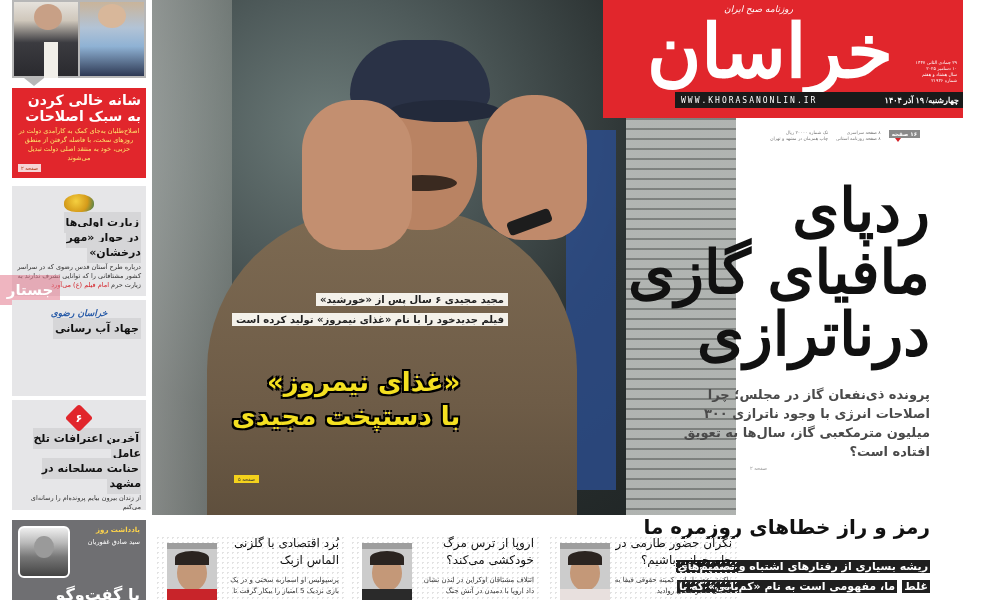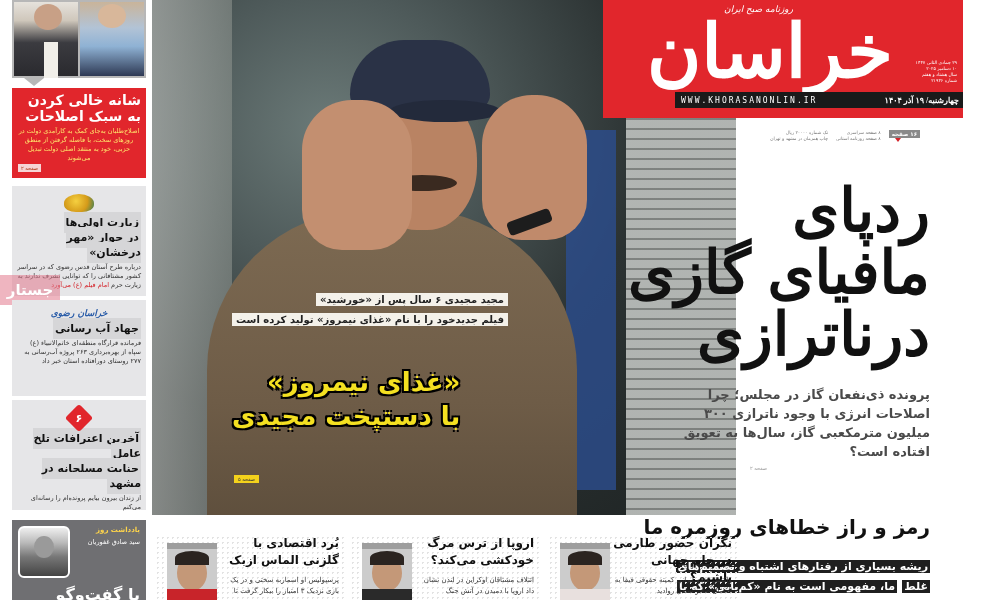--- a/index.html
+++ b/index.html
@@ -88,21 +88,21 @@
   .inverse-text div { display: inline; background: #1f1f1f; color: #fff; font-size: 11px; font-weight: bold; line-height: 17px; box-decoration-break: clone; -webkit-box-decoration-break: clone; padding: 0 2px; }
 
   .right-edge-strip { position: absolute; right: 0; top: 118px; width: 60px; height: 482px; background: #ffffff; }
 
   
   .teaser { position: absolute; top: 535px; width: 190px; height: 65px; background-image: radial-gradient(#e3e3e3 1px, transparent 1px); background-size: 5px 5px; }
   .teaser-photo { position: absolute; left: 12px; top: 8px; width: 50px; height: 60px; background: #ccc; border-top: 6px solid #9e9e9e; overflow: hidden; }
   .teaser-photo .face { position: absolute; left: 10px; top: 6px; width: 30px; height: 36px; border-radius: 50%; background: #c49878; }
   .teaser-photo .hair { position: absolute; left: 8px; top: 2px; width: 34px; height: 14px; border-radius: 50% 50% 0 0; background: #2b2420; }
   .teaser-photo .shirt { position: absolute; left: 0; top: 40px; width: 50px; height: 30px; }
-  .teaser-title { position: absolute; right: 6px; top: 0; font-size: 12px; font-weight: bold; line-height: 17px; color: #111; text-align: right; width: 120px; }
+  .teaser-title { position: absolute; right: 6px; top: 0; font-size: 12px; font-weight: normal; line-height: 17px; color: #111; text-align: right; width: 120px; }
   .teaser-desc { position: absolute; right: 6px; top: 40px; font-size: 7px; line-height: 11px; color: #333; text-align: right; width: 120px; }
   .teaser-1 { left: 548px; }
   .teaser-2 { left: 350px; }
   .teaser-3 { left: 155px; }
 </style>
 </head>
 <body>
 
 <div class="sidebar">
   <div class="top-photos">
@@ -128,21 +128,20 @@
     </div>
   </div>
 
   <div class="watermark">جستار</div>
 
   <div class="gray-card card-2">
     <div class="card-logo-2">خراسان رضوی</div>
     <div class="card-title">
       <span>جهاد آب رسانی</span>
     </div>
-    <div class="card-desc">فرمانده قرارگاه منطقه‌ای خاتم‌الانبیاء (ع) سپاه از بهره‌برداری ۲۶۳ پروژه آب‌رسانی به ۲۷۷ روستای دورافتاده استان خبر داد</div>
   </div>
 
   <div class="gray-card card-3">
     <div class="card-logo-3">
         <span>۶</span>
       </div>
     <div class="card-title">
       <span>آخرین اعترافات تلخ عامل</span><br>
       <span>جنایت مسلحانه در مشهد</span>
     </div>
@@ -245,14 +244,14 @@
   <div class="teaser-desc">ائتلاف مشتاقان اوکراین در لندن نشان داد اروپا با دمیدن در آتش جنگ</div>
 </div>
 
 <div class="teaser teaser-3">
   <div class="teaser-photo">
     <div class="face"></div>
     <div class="hair"></div>
     <div class="shirt" style="background:#c8242a;"></div>
   </div>
   <div class="teaser-title">بُرد اقتصادی با گلزنی الماس ازبک</div>
-  <div class="teaser-desc">پرسپولیس او اسماربه سختی و در یک بازی نزدیک ۳ امتیاز را بیکار گرفت تا</div>
+  <div class="teaser-desc">پرسپولیس او اسماربه سختی و در یک بازی نزدیک 5 امتیاز را بیکار گرفت تا</div>
 </div>
 
 </body></html>

